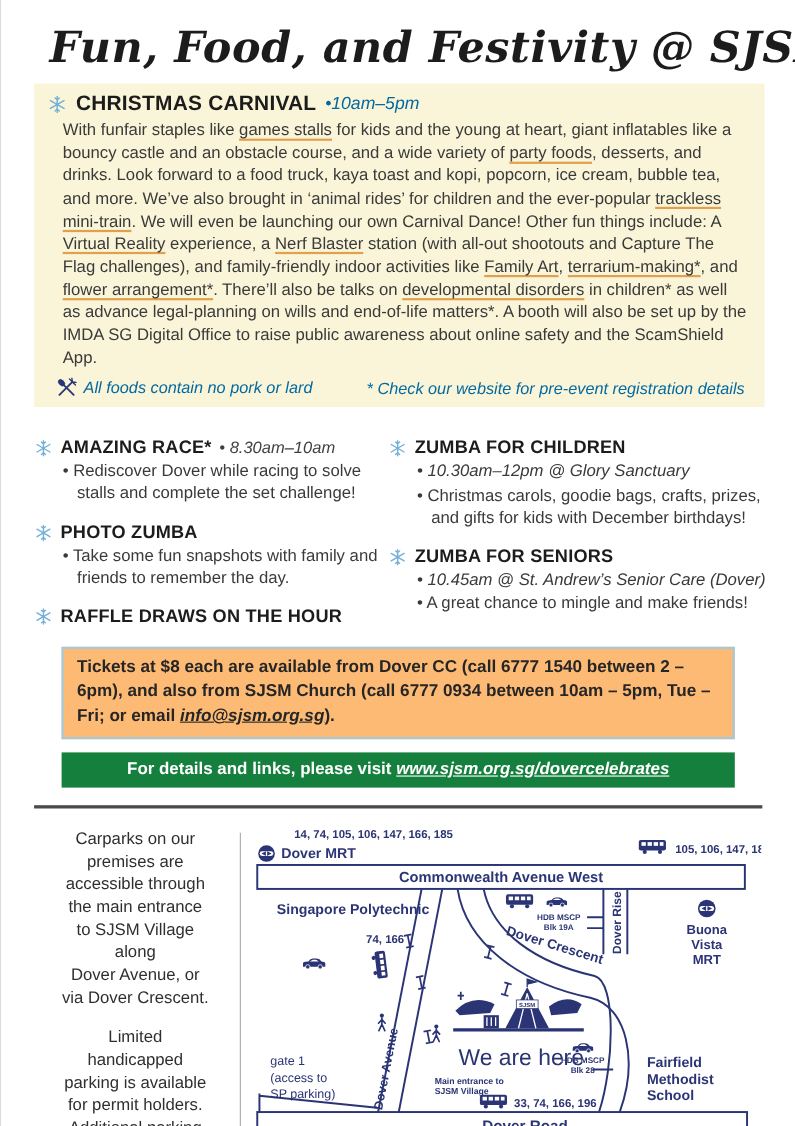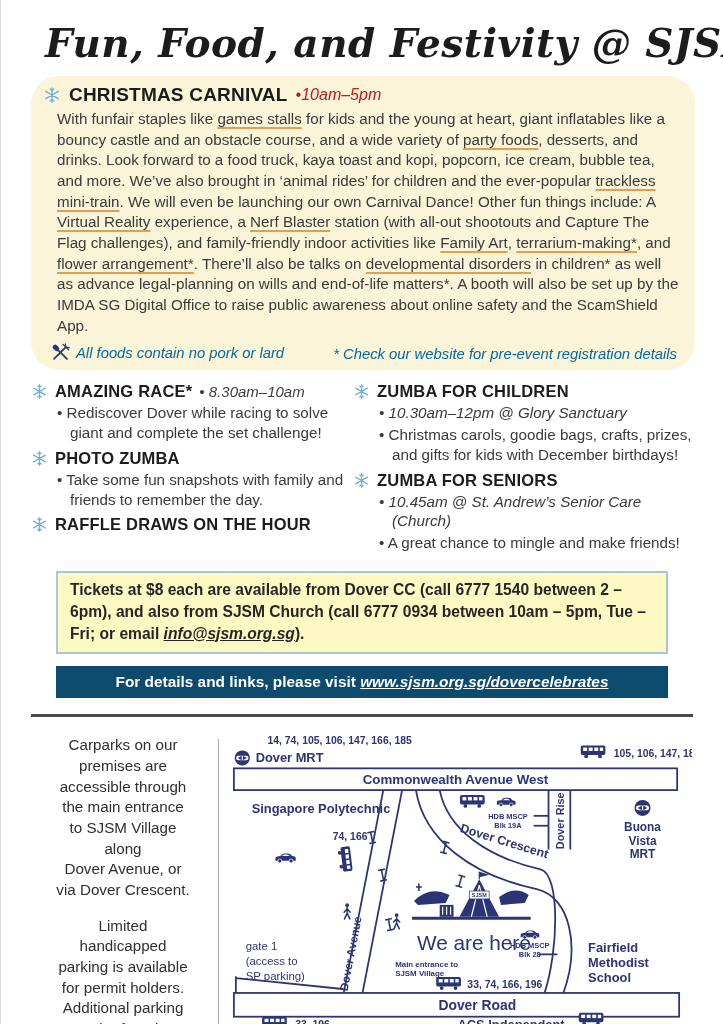--- a/index.html
+++ b/index.html
@@ -8,47 +8,47 @@
     width:723px; height:1024px; margin:0 auto; background:#ffffff;
     font-family:"Liberation Sans", sans-serif; color:#2f2f2f;
     overflow:hidden; position:relative; border-left:1px solid #ddd;
   }
   .title {
     margin:20px 26px 10px 44px;
     font-family:"DejaVu Serif", serif; font-style:italic; font-weight:bold;
     font-size:39px; color:#1c1c1c; letter-spacing:0.5px; white-space:nowrap;
   }
   
-  .carnival-box { margin:0 28px 0 30px; background:#faf5d8; padding:8px 14px 8px 12px;border-radius:28px; }
+  .carnival-box { margin:0 28px 0 30px; background:#faf5d8; padding:8px 14px 8px 12px; }
   .carnival-head { display:flex; align-items:center; gap:8px; }
   .snow { width:18px; height:18px; flex:0 0 auto; }
   .carnival-title { font-size:19px; font-weight:800; color:#1c1c1c; letter-spacing:0.2px; }
-  .carnival-time { font-style:italic; font-size:16px; color:#b91c1c; }
+  .carnival-time { font-style:italic; font-size:16px; color:#0369a1; }
   .carnival-body { margin:3px 0 0 14px; font-size:15.2px; line-height:1.36; color:#3a3a3a; }
   .u-orange { text-decoration:underline; text-decoration-color:#e0a04e; text-decoration-thickness:1.5px; text-underline-offset:3px; }
   .carnival-foot { display:flex; justify-content:space-between; align-items:flex-end; margin-top:7px; padding:0 4px 0 8px; font-style:italic; font-size:14.8px; color:#0369a1; }
   .foot-left { display:flex; align-items:center; gap:6px; }
   .cutlery { width:19px; height:19px; }
   
   .events { display:grid; grid-template-columns:322px 1fr; margin:12px 26px 0 30px; }
   .event { margin-bottom:6px; }
-  .event-head { display:flex; align-items:baseline; gap:7px; }
+  .event-head { display:flex; align-items:baseline; gap:7px;margin-top:16px; }
   .event-head .snow { width:17px; height:17px; align-self:center; }
   .event-title { font-size:16.5px; font-weight:800; color:#1c1c1c; letter-spacing:0.2px; }
   .event-time { font-style:italic; font-size:15px; color:#404040; }
   .event ul { list-style:none; margin:2px 0 4px 26px; font-size:15.2px; line-height:1.3; color:#3a3a3a; }
   .event li { padding-left:13px; text-indent:-13px; margin-bottom:2px; }
   .event li::before { content:"• "; }
   .event li.it { font-style:italic; }
   
-  .ticket-box { margin:12px 55px 0 55px; border:2px solid #a6c9da; background:#fef9c3; padding:6px 12px 8px 12px;
+  .ticket-box { margin:12px 55px 0 55px; border:2px solid #a6c9da; background:#fdba74; padding:6px 12px 8px 12px;
     font-weight:bold; font-size:15.6px; line-height:1.4; color:#262626; }
   .link { font-style:italic; text-decoration:underline; }
   
-  .banner { margin:12px 55px 16px 55px; background:#0c4a6e; color:#ffffff; text-align:center;
+  .banner { margin:12px 55px 16px 55px; background:#15803d; color:#ffffff; text-align:center;
     font-weight:bold; font-size:15.4px; padding:7px 4px; }
   .divider { border:none; border-top:3px solid #4a4a4a; margin:14px 30px 0 30px; }
   
   .bottom { display:flex; margin:8px 0 0 30px; }
   .parking { width:184px; text-align:center; font-size:15.2px; line-height:1.36; color:#2f2f2f; padding-top:10px; }
   .parking p { white-space:pre-line; margin-bottom:15px; }
   .vrule { width:1px; background:#a9a9a9; margin:14px 3px 46px 3px; }
   .mapwrap { flex:1; padding-top:2px; }
   svg text { font-family:"Liberation Sans", sans-serif; }
 </style>
@@ -127,21 +127,21 @@
     <div class="events-col">
       <div class="event">
         <div class="event-head">
           <svg class="snow">
               <use href="#i-snowflake"></use>
             </svg>
           <span class="event-title">AMAZING RACE*</span>
           <span class="event-time">• 8.30am–10am</span>
         </div>
         <ul>
-          <li>Rediscover Dover while racing to solve giant and complete the set challenge!</li>
+          <li>Rediscover Dover while racing to solve stalls and complete the set challenge!</li>
         </ul>
       </div>
       <div class="event">
         <div class="event-head">
           <svg class="snow">
               <use href="#i-snowflake"></use>
             </svg>
           <span class="event-title">PHOTO ZUMBA</span>
         </div>
         <ul>
@@ -171,21 +171,21 @@
         </ul>
       </div>
       <div class="event">
         <div class="event-head">
           <svg class="snow">
               <use href="#i-snowflake"></use>
             </svg>
           <span class="event-title">ZUMBA FOR SENIORS</span>
         </div>
         <ul>
-          <li class="it">10.45am @ St. Andrew’s Senior Care (Church)</li>
+          <li class="it">10.45am @ St. Andrew’s Senior Care (Dover)</li>
           <li>A great chance to mingle and make friends!</li>
         </ul>
       </div>
     </div>
   </div>
 
   <div class="ticket-box">
     <p><span>Tickets at $8 each are available from Dover CC (call 6777 1540 between 2 – 6pm), and also from SJSM Church (call 6777 0934 between 10am – 5pm, Tue – Fri; or email </span><span class="link">info@sjsm.org.sg</span><span>).</span></p>
   </div>
 

